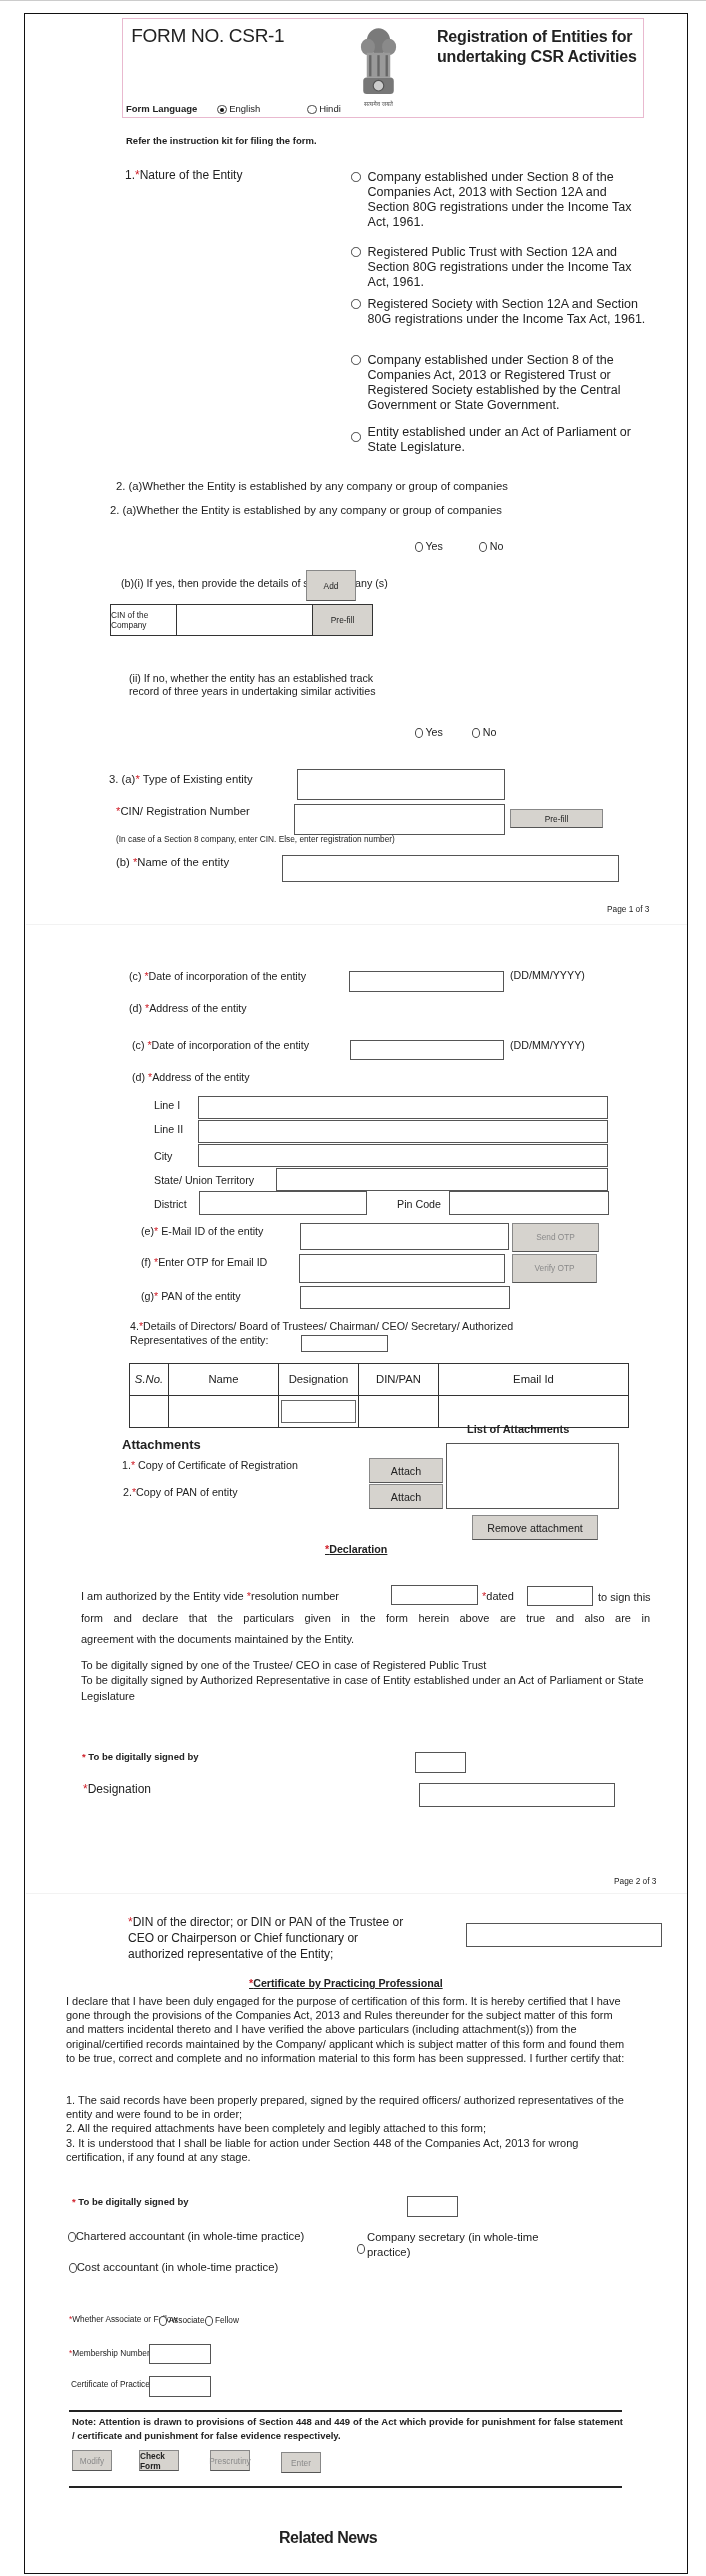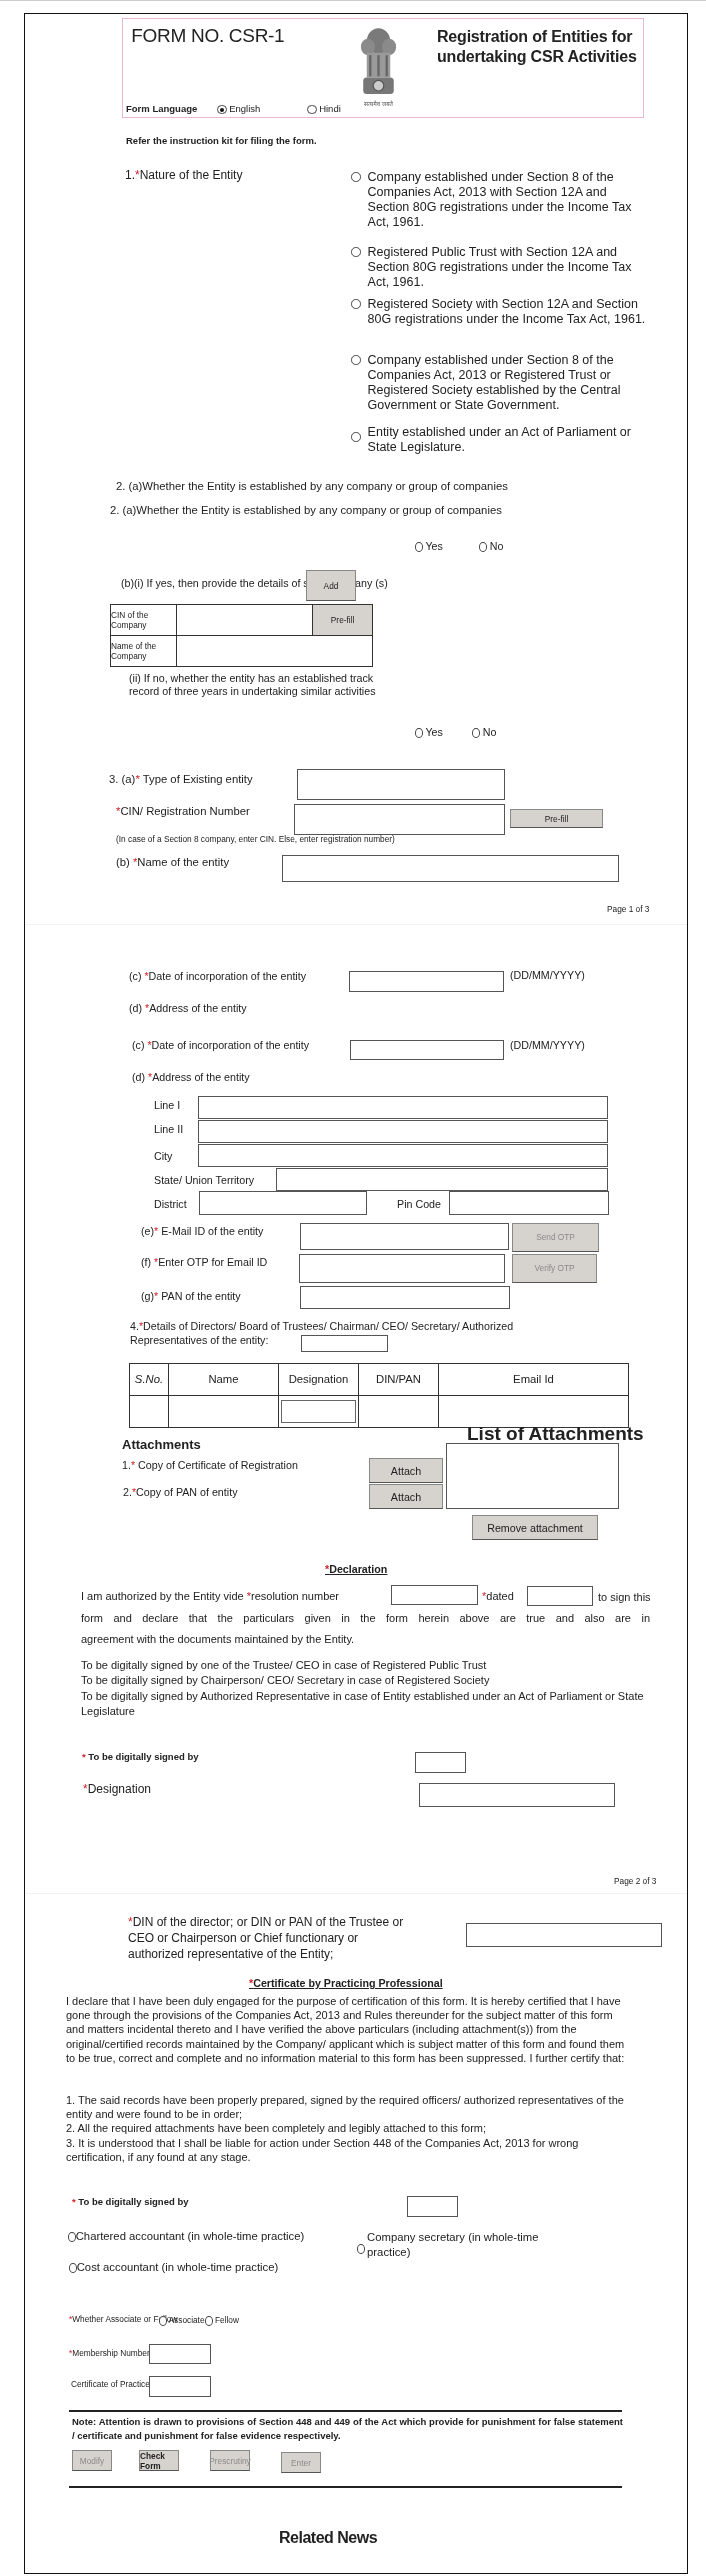--- a/index.html
+++ b/index.html
@@ -116,24 +116,20 @@
 <div class="abs t18" style="left:121px;top:577px;">(b)(i) If yes, then provide the details of such company (s)</div>
 <div class="btn t14" style="left:306px;top:570px;width:50px;height:31px;">Add</div>
 
 <table class="co" style="left:110px;top:604px;width:263px;padding-left:8px;">
   <tbody>
       <tr style="height:31px;">
     <td style="width:65px;">CIN of the Company</td>
     <td style="width:136px;"></td>
     <td style="width:59px;background:#d6d3ce;text-align:center;">Pre-fill</td>
   </tr>
-  <tr style="height:31px;">
-    <td>Name of the Company</td>
-    <td colspan="2"></td>
-  </tr>
 </tbody>
   </table>
 
 <div class="abs t18" style="left:129px;top:672px;width:261px;line-height:13px;">(ii) If no, whether the entity has an established track record of three years in undertaking similar activities</div>
 <div class="abs t18" style="left:415px;top:726px;">
   <span class="radio"></span> <span>Yes</span>
 </div>
 <div class="abs t18" style="left:472px;top:726px;">
   <span class="radio"></span> <span>No</span>
 </div>
@@ -247,51 +243,50 @@
     <td></td>
     <td style="padding:2.4px;">
           <div style="border:0.9px solid #666;height:21.3px;"></div>
         </td>
     <td></td>
     <td></td>
   </tr>
 </tbody>
   </table>
 
-<div class="abs bold" style="left:467px;top:1423px;font-size:19px;">List of Attachments</div>
+<div class="abs bold" style="left:467px;top:1423px;font-size:11px;">List of Attachments</div>
 <div class="abs bold" style="left:122px;top:1437px;font-size:13px;">Attachments</div>
 <div class="abs t18" style="left:122px;top:1459px;">
   <span>1.</span><span class="req">*</span><span> Copy of Certificate of Registration</span>
 </div>
 <div class="btn t18" style="left:369px;top:1458px;width:74px;height:25px;">Attach</div>
 <div class="abs t18" style="left:123px;top:1486px;">
   <span>2.</span><span class="req">*</span><span>Copy of PAN of entity</span>
 </div>
 <div class="btn t18" style="left:369px;top:1484px;width:74px;height:25px;">Attach</div>
 <div class="input" style="left:446px;top:1443px;width:173px;height:66px;"></div>
 <div class="btn t18" style="left:472px;top:1515px;width:126px;height:25px;">Remove attachment</div>
 
-<div class="abs t18 bold underline" style="left:325px;top:1543px;margin-top:20px;">
+<div class="abs t18 bold underline" style="left:325px;top:1543px;">
   <span class="req">*</span><span>Declaration</span>
 </div>
 <div class="para" style="left:81px;top:1589px;">
   <span>I am authorized by the Entity vide </span><span class="req">*</span><span>resolution number</span>
 </div>
 <div class="input" style="left:391px;top:1585px;width:87px;height:20px;"></div>
 <div class="para" style="left:482px;top:1589px;">
   <span class="req">*</span><span>dated</span>
 </div>
 <div class="input" style="left:527px;top:1586px;width:66px;height:20px;"></div>
 <div class="para" style="left:598px;top:1590px;">to sign this</div>
 <div class="para" style="left:81px;top:1611px;width:569px;text-align:justify;text-align-last:justify;">form and declare that the particulars given in the form herein above are true and also are in</div>
 <div class="para" style="left:81px;top:1632px;">agreement with the documents maintained by the Entity.</div>
 
 <div class="para" style="left:81px;top:1658px;width:563px;line-height:15.4px;">
   <div>To be digitally signed by one of the Trustee/ CEO in case of Registered Public Trust</div>
-  <div>To be digitally signed by Chairperson/ CEO/ Secretary in case of Registered Society</div>
   <div>To be digitally signed by Authorized Representative in case of Entity established under an Act of Parliament or State Legislature</div>
 </div>
 
 <div class="abs t16 bold" style="left:82px;top:1751px;">
   <span class="req">*</span> <span>To be digitally signed by</span>
 </div>
 <div class="input" style="left:415px;top:1752px;width:51px;height:21.3px;"></div>
 <div class="abs t20" style="left:83px;top:1782px;">
   <span class="req">*</span><span>Designation</span>
 </div>

